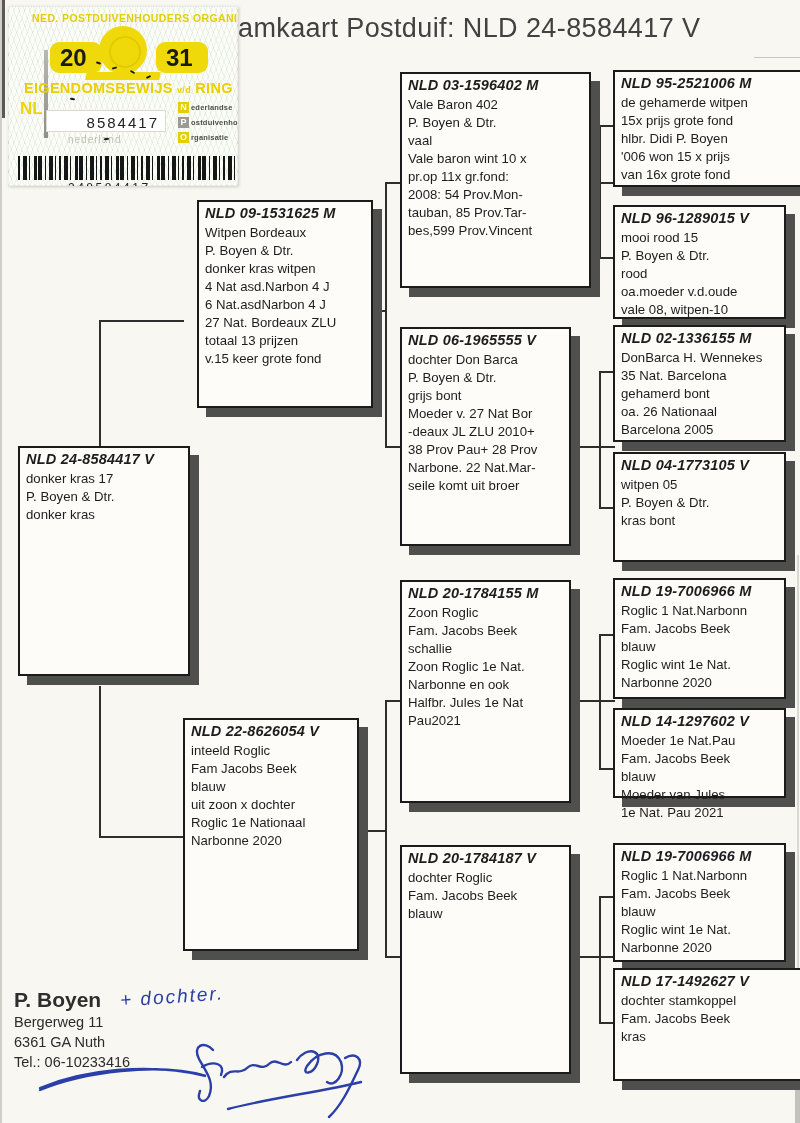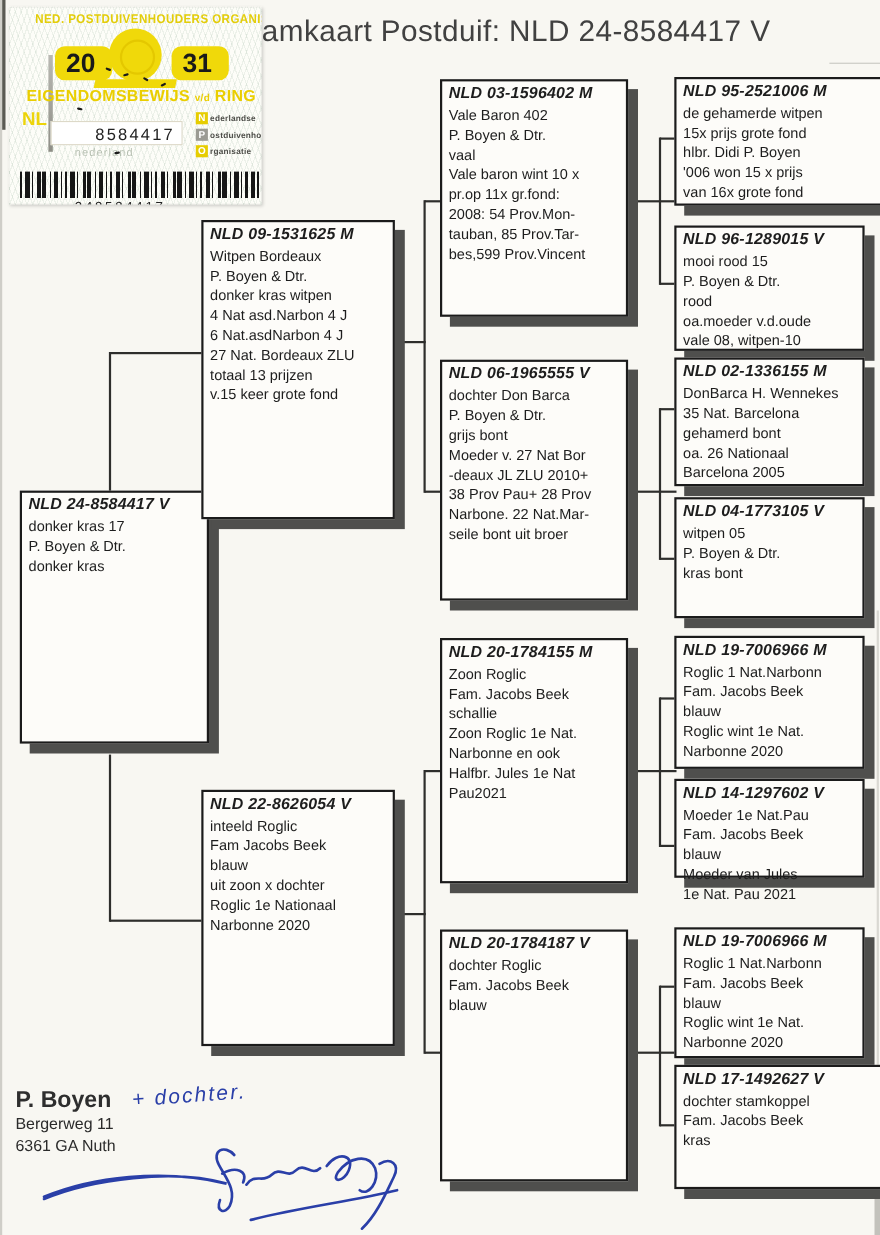--- a/index.html
+++ b/index.html
@@ -180,21 +180,21 @@
   <div class="hline" style="left:600px;top:896px;width:15px"></div>
   <div class="hline" style="left:600px;top:1022px;width:15px"></div>
 
   <div class="pbox" style="left:18px;top:446px;width:172px;height:230px">
     <div class="pbox-ring">NLD 24-8584417 V</div>
     <div class="pbox-line">donker kras 17</div>
     <div class="pbox-line">P. Boyen &amp; Dtr.</div>
     <div class="pbox-line">donker kras</div>
   </div>
 
-  <div class="pbox" style="left:183px;top:200px;width:176px;height:272px">
+  <div class="pbox" style="left:197px;top:200px;width:176px;height:208px">
     <div class="pbox-ring">NLD 09-1531625 M</div>
     <div class="pbox-line">Witpen Bordeaux</div>
     <div class="pbox-line">P. Boyen &amp; Dtr.</div>
     <div class="pbox-line">donker kras witpen</div>
     <div class="pbox-line">4 Nat asd.Narbon 4 J</div>
     <div class="pbox-line">6 Nat.asdNarbon 4 J</div>
     <div class="pbox-line">27 Nat. Bordeaux ZLU</div>
     <div class="pbox-line">totaal 13 prijzen</div>
     <div class="pbox-line">v.15 keer grote fond</div>
   </div>
@@ -202,42 +202,42 @@
   <div class="pbox" style="left:183px;top:718px;width:176px;height:233px">
     <div class="pbox-ring">NLD 22-8626054 V</div>
     <div class="pbox-line">inteeld Roglic</div>
     <div class="pbox-line">Fam Jacobs Beek</div>
     <div class="pbox-line">blauw</div>
     <div class="pbox-line">uit zoon x dochter</div>
     <div class="pbox-line">Roglic 1e Nationaal</div>
     <div class="pbox-line">Narbonne 2020</div>
   </div>
 
-  <div class="pbox" style="left:400px;top:72px;width:171px;height:216px">
+  <div class="pbox" style="left:400px;top:72px;width:191px;height:216px">
     <div class="pbox-ring">NLD 03-1596402 M</div>
     <div class="pbox-line">Vale Baron 402</div>
     <div class="pbox-line">P. Boyen &amp; Dtr.</div>
     <div class="pbox-line">vaal</div>
     <div class="pbox-line">Vale baron wint 10 x</div>
     <div class="pbox-line">pr.op 11x gr.fond:</div>
     <div class="pbox-line">2008: 54 Prov.Mon-</div>
     <div class="pbox-line">tauban, 85 Prov.Tar-</div>
     <div class="pbox-line">bes,599 Prov.Vincent</div>
   </div>
 
   <div class="pbox" style="left:400px;top:327px;width:171px;height:219px">
     <div class="pbox-ring">NLD 06-1965555 V</div>
     <div class="pbox-line">dochter Don Barca</div>
     <div class="pbox-line">P. Boyen &amp; Dtr.</div>
     <div class="pbox-line">grijs bont</div>
     <div class="pbox-line">Moeder v. 27 Nat Bor</div>
     <div class="pbox-line">-deaux JL ZLU 2010+</div>
     <div class="pbox-line">38 Prov Pau+ 28 Prov</div>
     <div class="pbox-line">Narbone. 22 Nat.Mar-</div>
-    <div class="pbox-line">seile bont uit broer</div>
+    <div class="pbox-line">seile komt uit broer</div>
   </div>
 
   <div class="pbox" style="left:400px;top:580px;width:171px;height:223px">
     <div class="pbox-ring">NLD 20-1784155 M</div>
     <div class="pbox-line">Zoon Roglic</div>
     <div class="pbox-line">Fam. Jacobs Beek</div>
     <div class="pbox-line">schallie</div>
     <div class="pbox-line">Zoon Roglic 1e Nat.</div>
     <div class="pbox-line">Narbonne en ook</div>
     <div class="pbox-line">Halfbr. Jules 1e Nat</div>
@@ -319,20 +319,21 @@
     <div class="pbox-line">kras</div>
   </div>
 
   <div class="owner">
     <div>
       <span class="owner-name">P. Boyen</span>
       <span class="owner-note">+ dochter.</span>
     </div>
     <div class="owner-line">Bergerweg 11</div>
     <div class="owner-line">6361 GA  Nuth</div>
+    <div class="owner-line">Tel.: 06-10233416</div>
   </div>
 
   <svg class="signature" width="345" height="88" viewBox="0 0 345 88">
     <g fill="none" stroke="#2a3fa8" stroke-width="2.4" stroke-linecap="round">
       <path d="M12,52 C55,34 120,26 178,40 C130,26 55,36 12,54"></path>
       <path d="M185,14 C176,4 164,10 171,23 C178,36 187,46 181,60 C177,68 168,66 172,55"></path>
       <path d="M174,31 C186,24 198,28 193,39"></path>
       <path d="M196,41 C204,30 211,40 219,32 C227,24 233,36 241,28 C249,20 255,34 263,26"></path>
       <path d="M269,24 C279,10 295,14 289,28 C285,38 273,40 279,30 C289,16 307,12 313,26 C317,38 307,52 299,46"></path>
       <path d="M317,22 C327,16 336,22 330,34 C324,46 315,68 301,81"></path>

